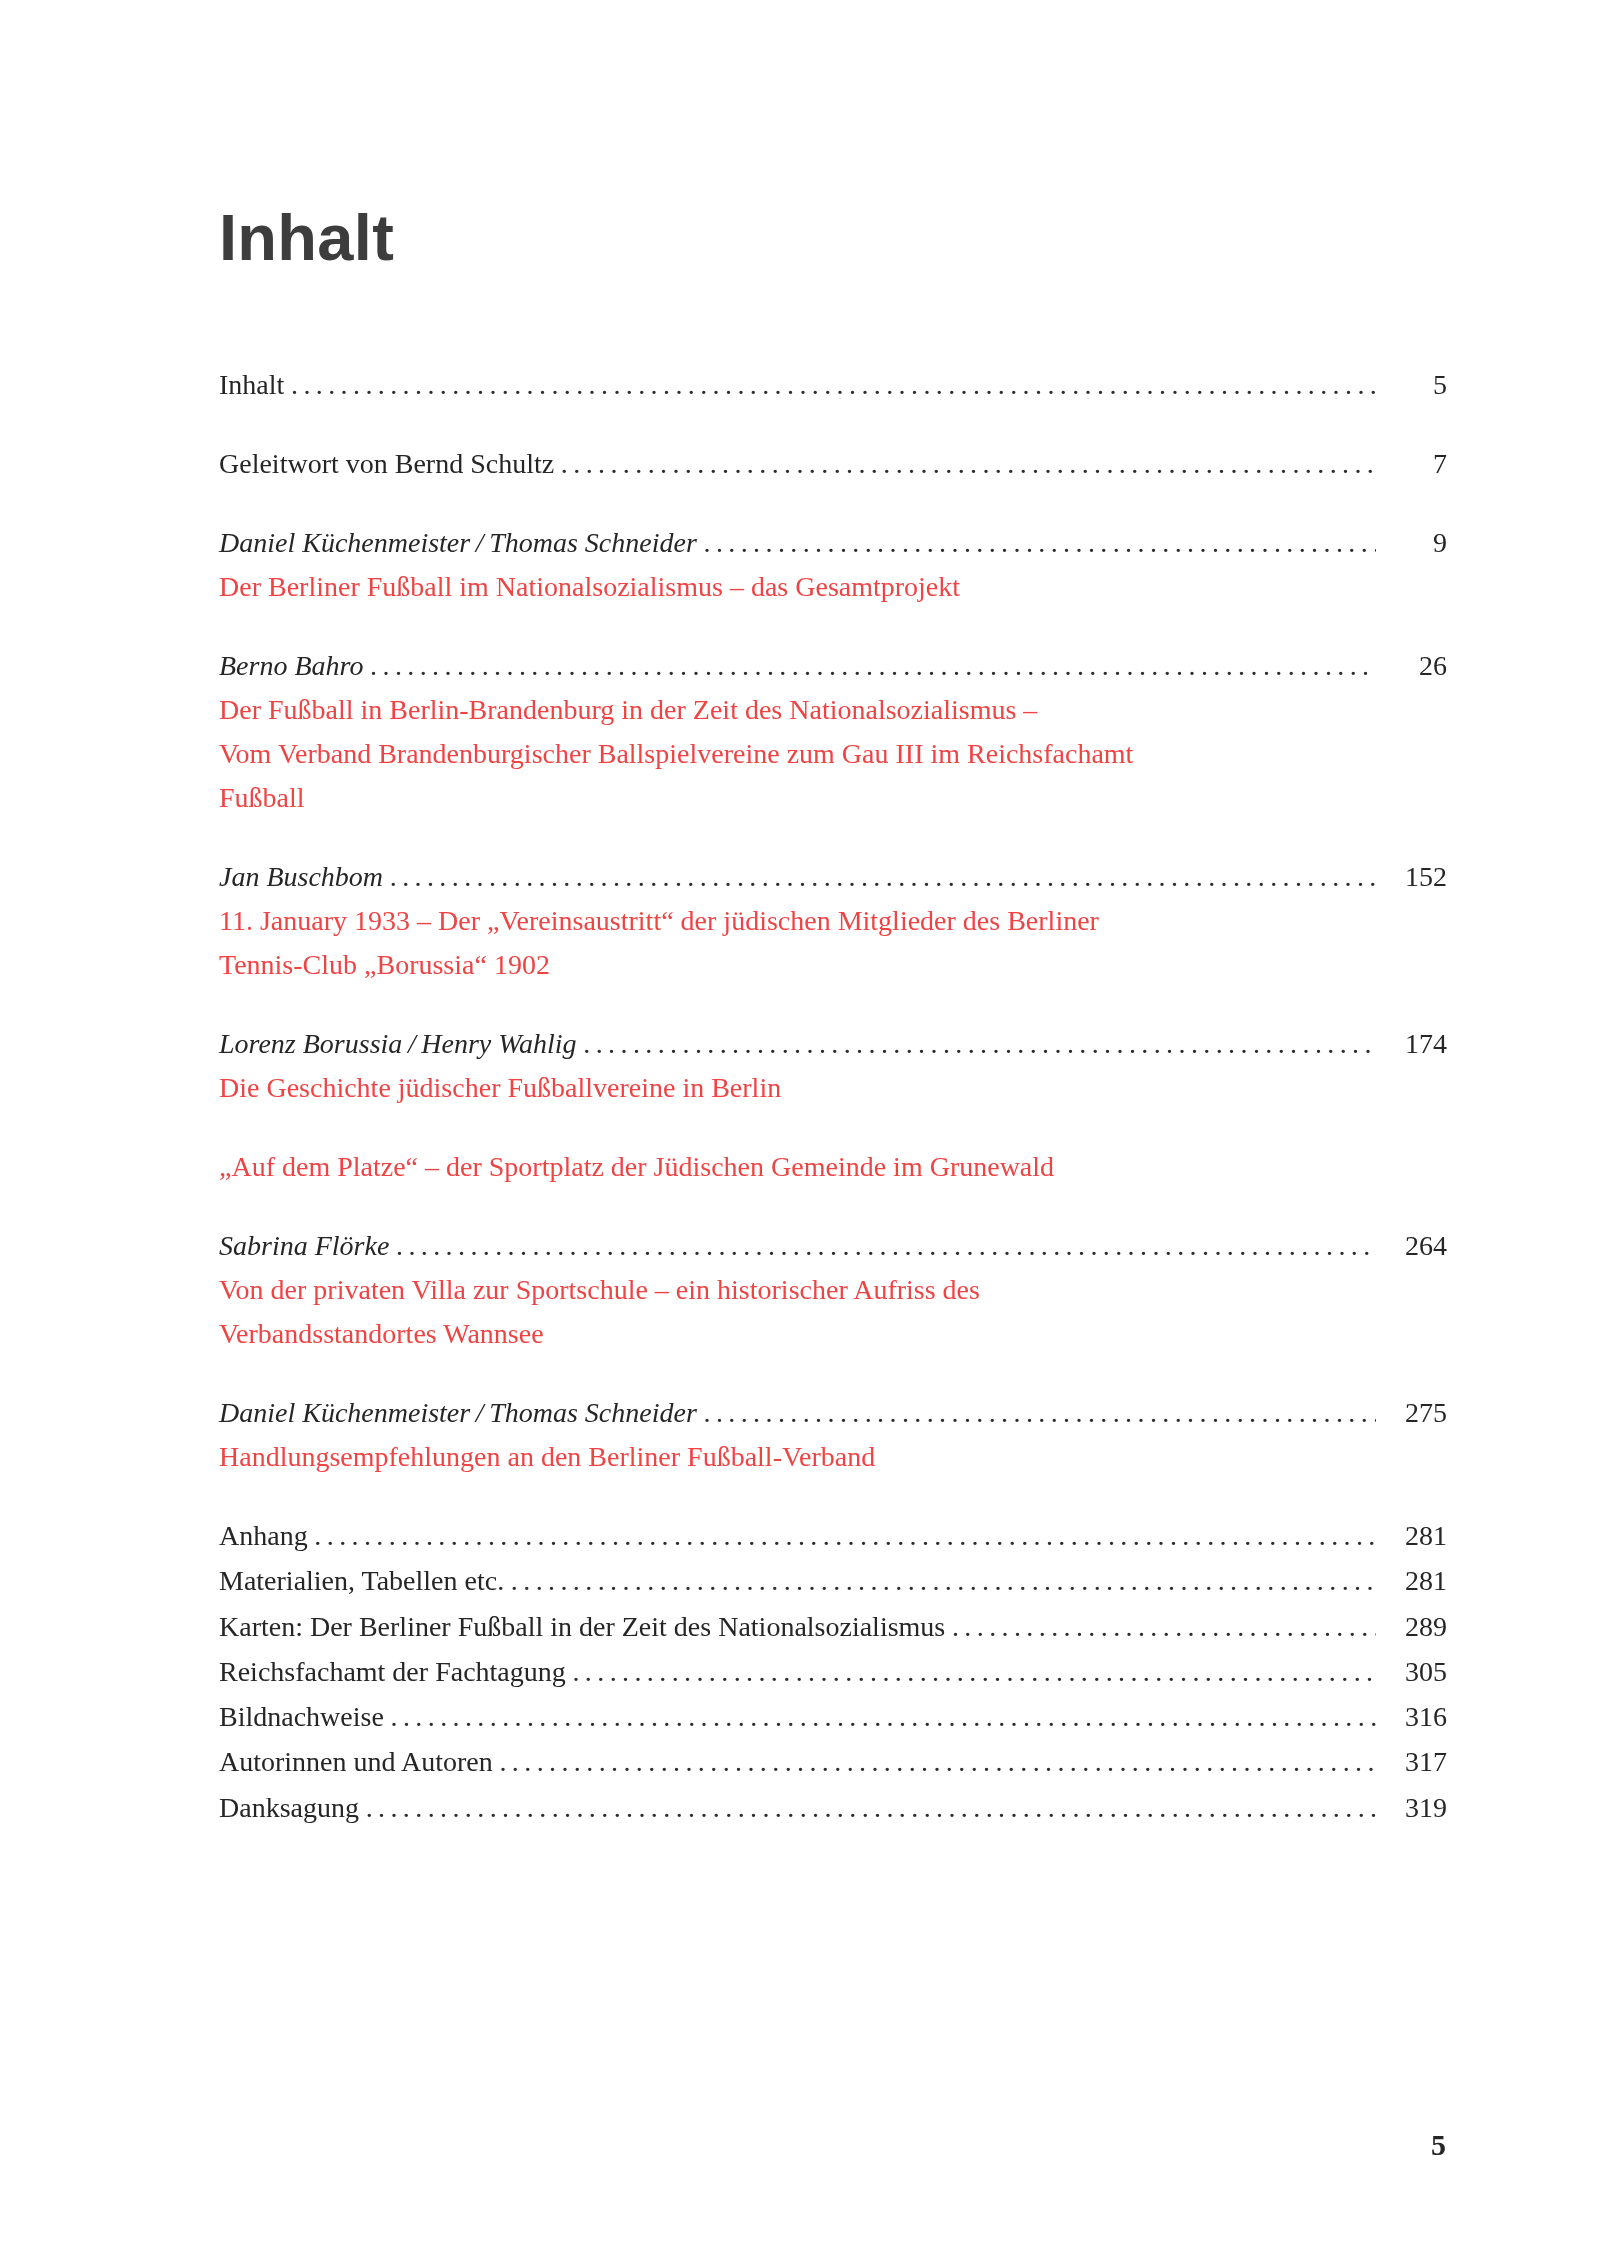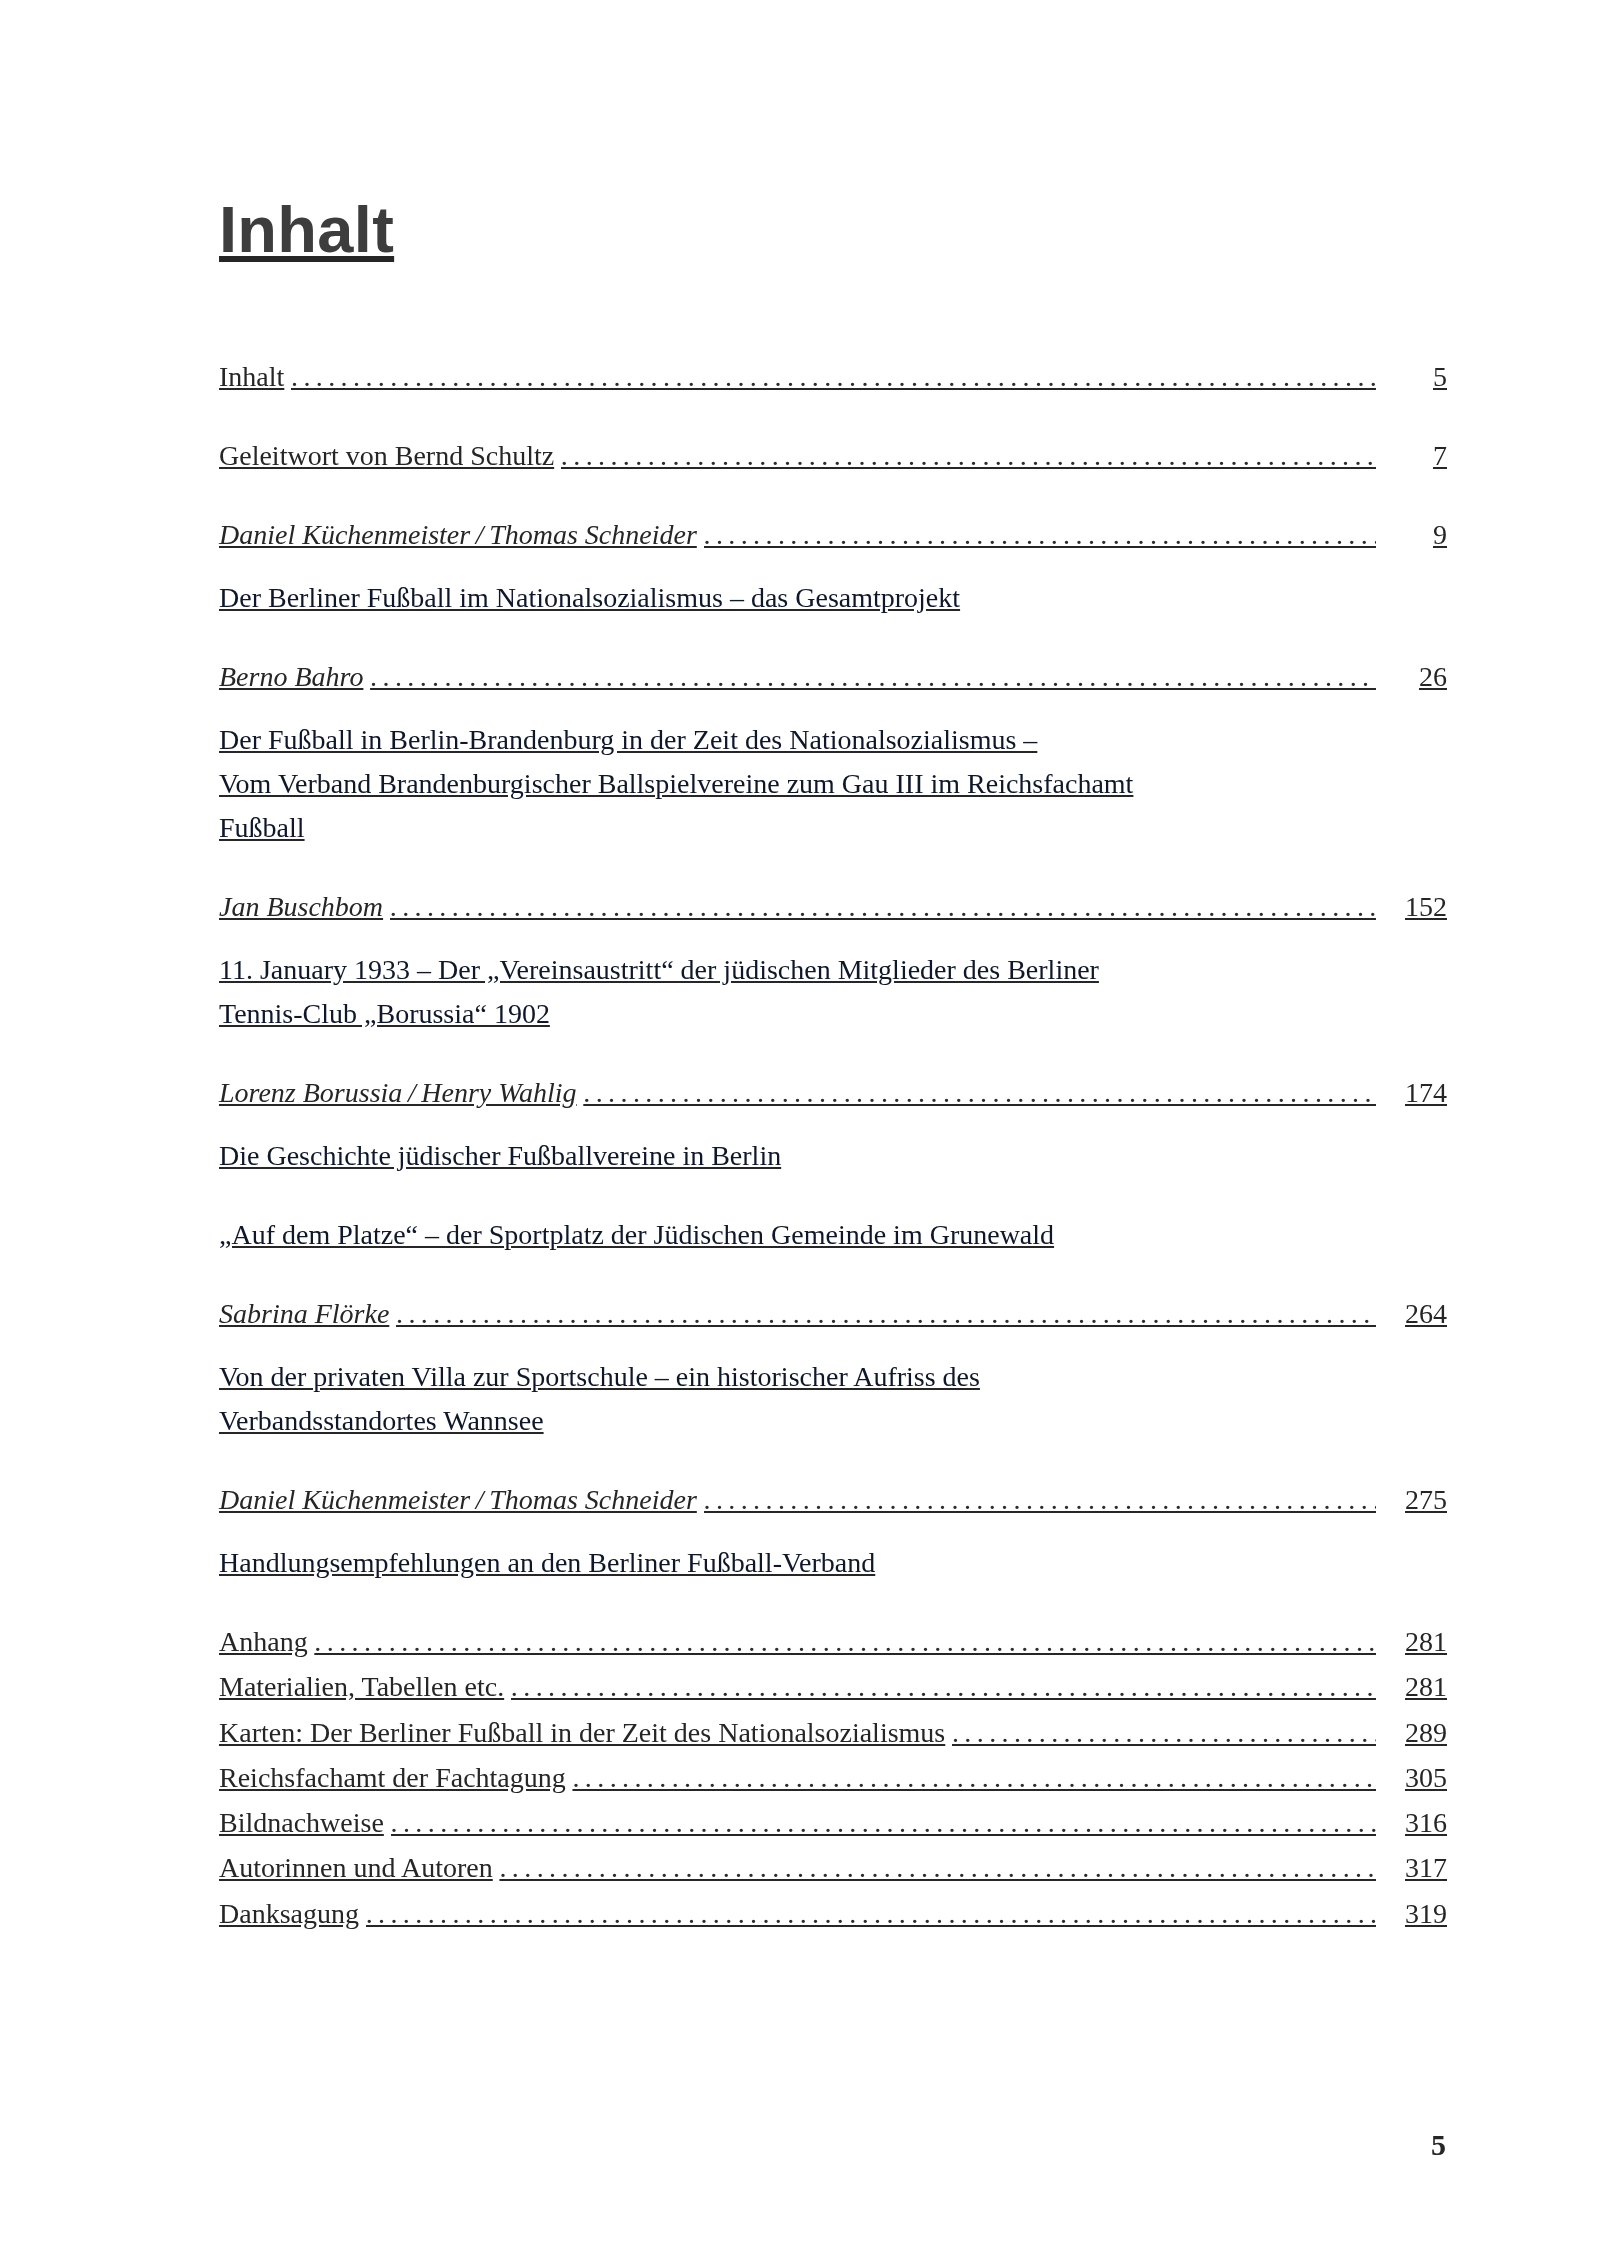--- a/index.html
+++ b/index.html
@@ -15,23 +15,22 @@
     color: #262626;
     overflow: hidden;
   }
   .page {
     position: absolute;
     inset: 0;
   }
   .content {
     position: absolute;
     left: 219px;
-    top: 197px;
+    top: 205px;
     width: 1228px;
-    text-decoration: underline;
   }
   .page-title {
     font-family: "Liberation Sans", sans-serif;
     font-weight: 700;
     font-size: 65px;
     line-height: 1;
     letter-spacing: 0.3px;
     color: #3d3d3d;
     margin: 0 0 93px 0;
   }
@@ -69,22 +68,22 @@
   }
   .entry-page {
     flex: 0 0 auto;
     min-width: 62px;
     text-align: right;
     white-space: nowrap;
   }
   .entry-subtitle {
     font-size: 28px;
     line-height: 44px;
-    margin-top: 19px;
-    color: #0f172a;
+    margin-top: 0;
+    color: #ef4444;
   }
   .footer-page-number {
     position: absolute;
     top: 2128px;
     right: 171px;
     font-size: 30px;
     font-weight: 700;
     color: #262626;
   }
 </style>

